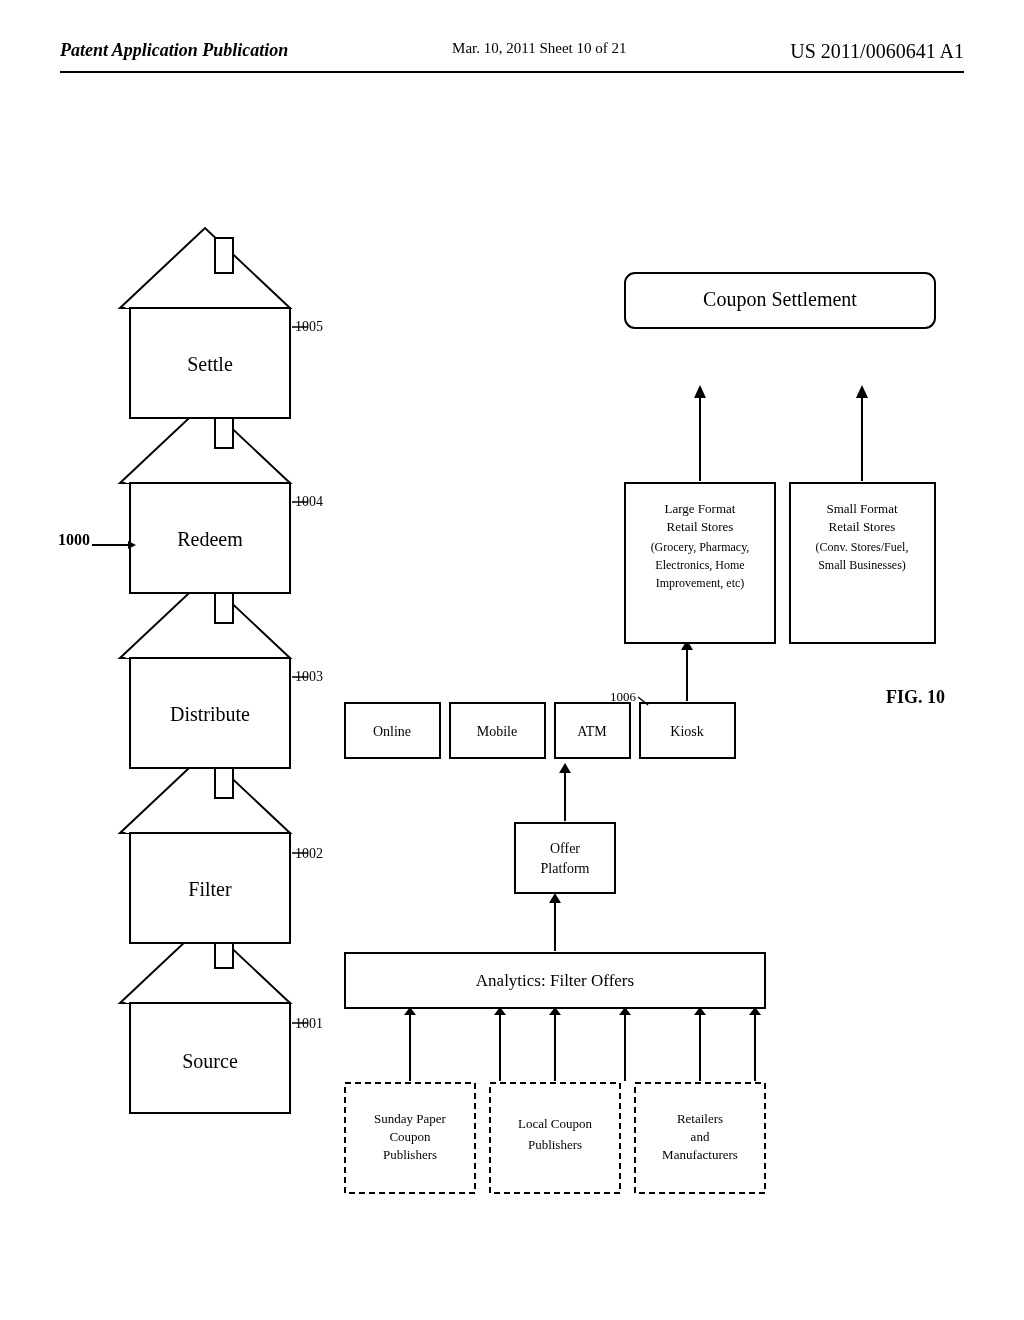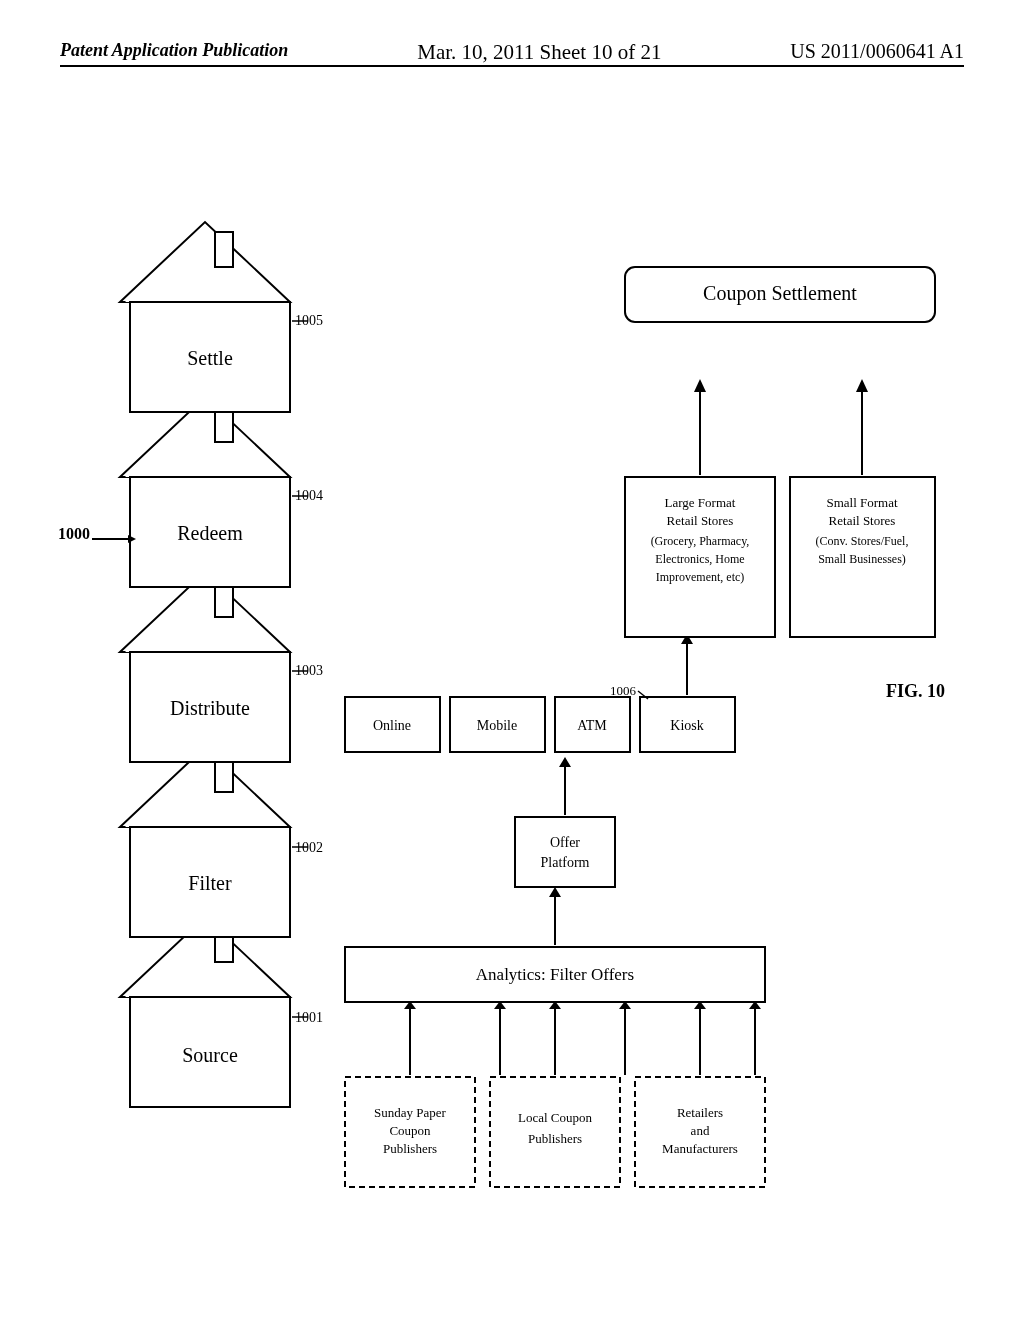--- a/index.html
+++ b/index.html
@@ -20,28 +20,29 @@
       padding: 40px 60px;
     }
 
     
     .header {
       display: flex;
       justify-content: space-between;
       align-items: flex-start;
       margin-bottom: 30px;
       border-bottom: 2px solid #000;
+      padding-bottom: 8px;
     }
     .header-left {
       font-size: 18px;
       font-weight: bold;
       font-style: italic;
     }
     .header-center {
-      font-size: 21px;
+      font-size: 15px;
       text-align: center;
     }
     .header-right {
       font-size: 20px;
       text-align: right;
     }
 
     
     .diagram {
       position: relative;

